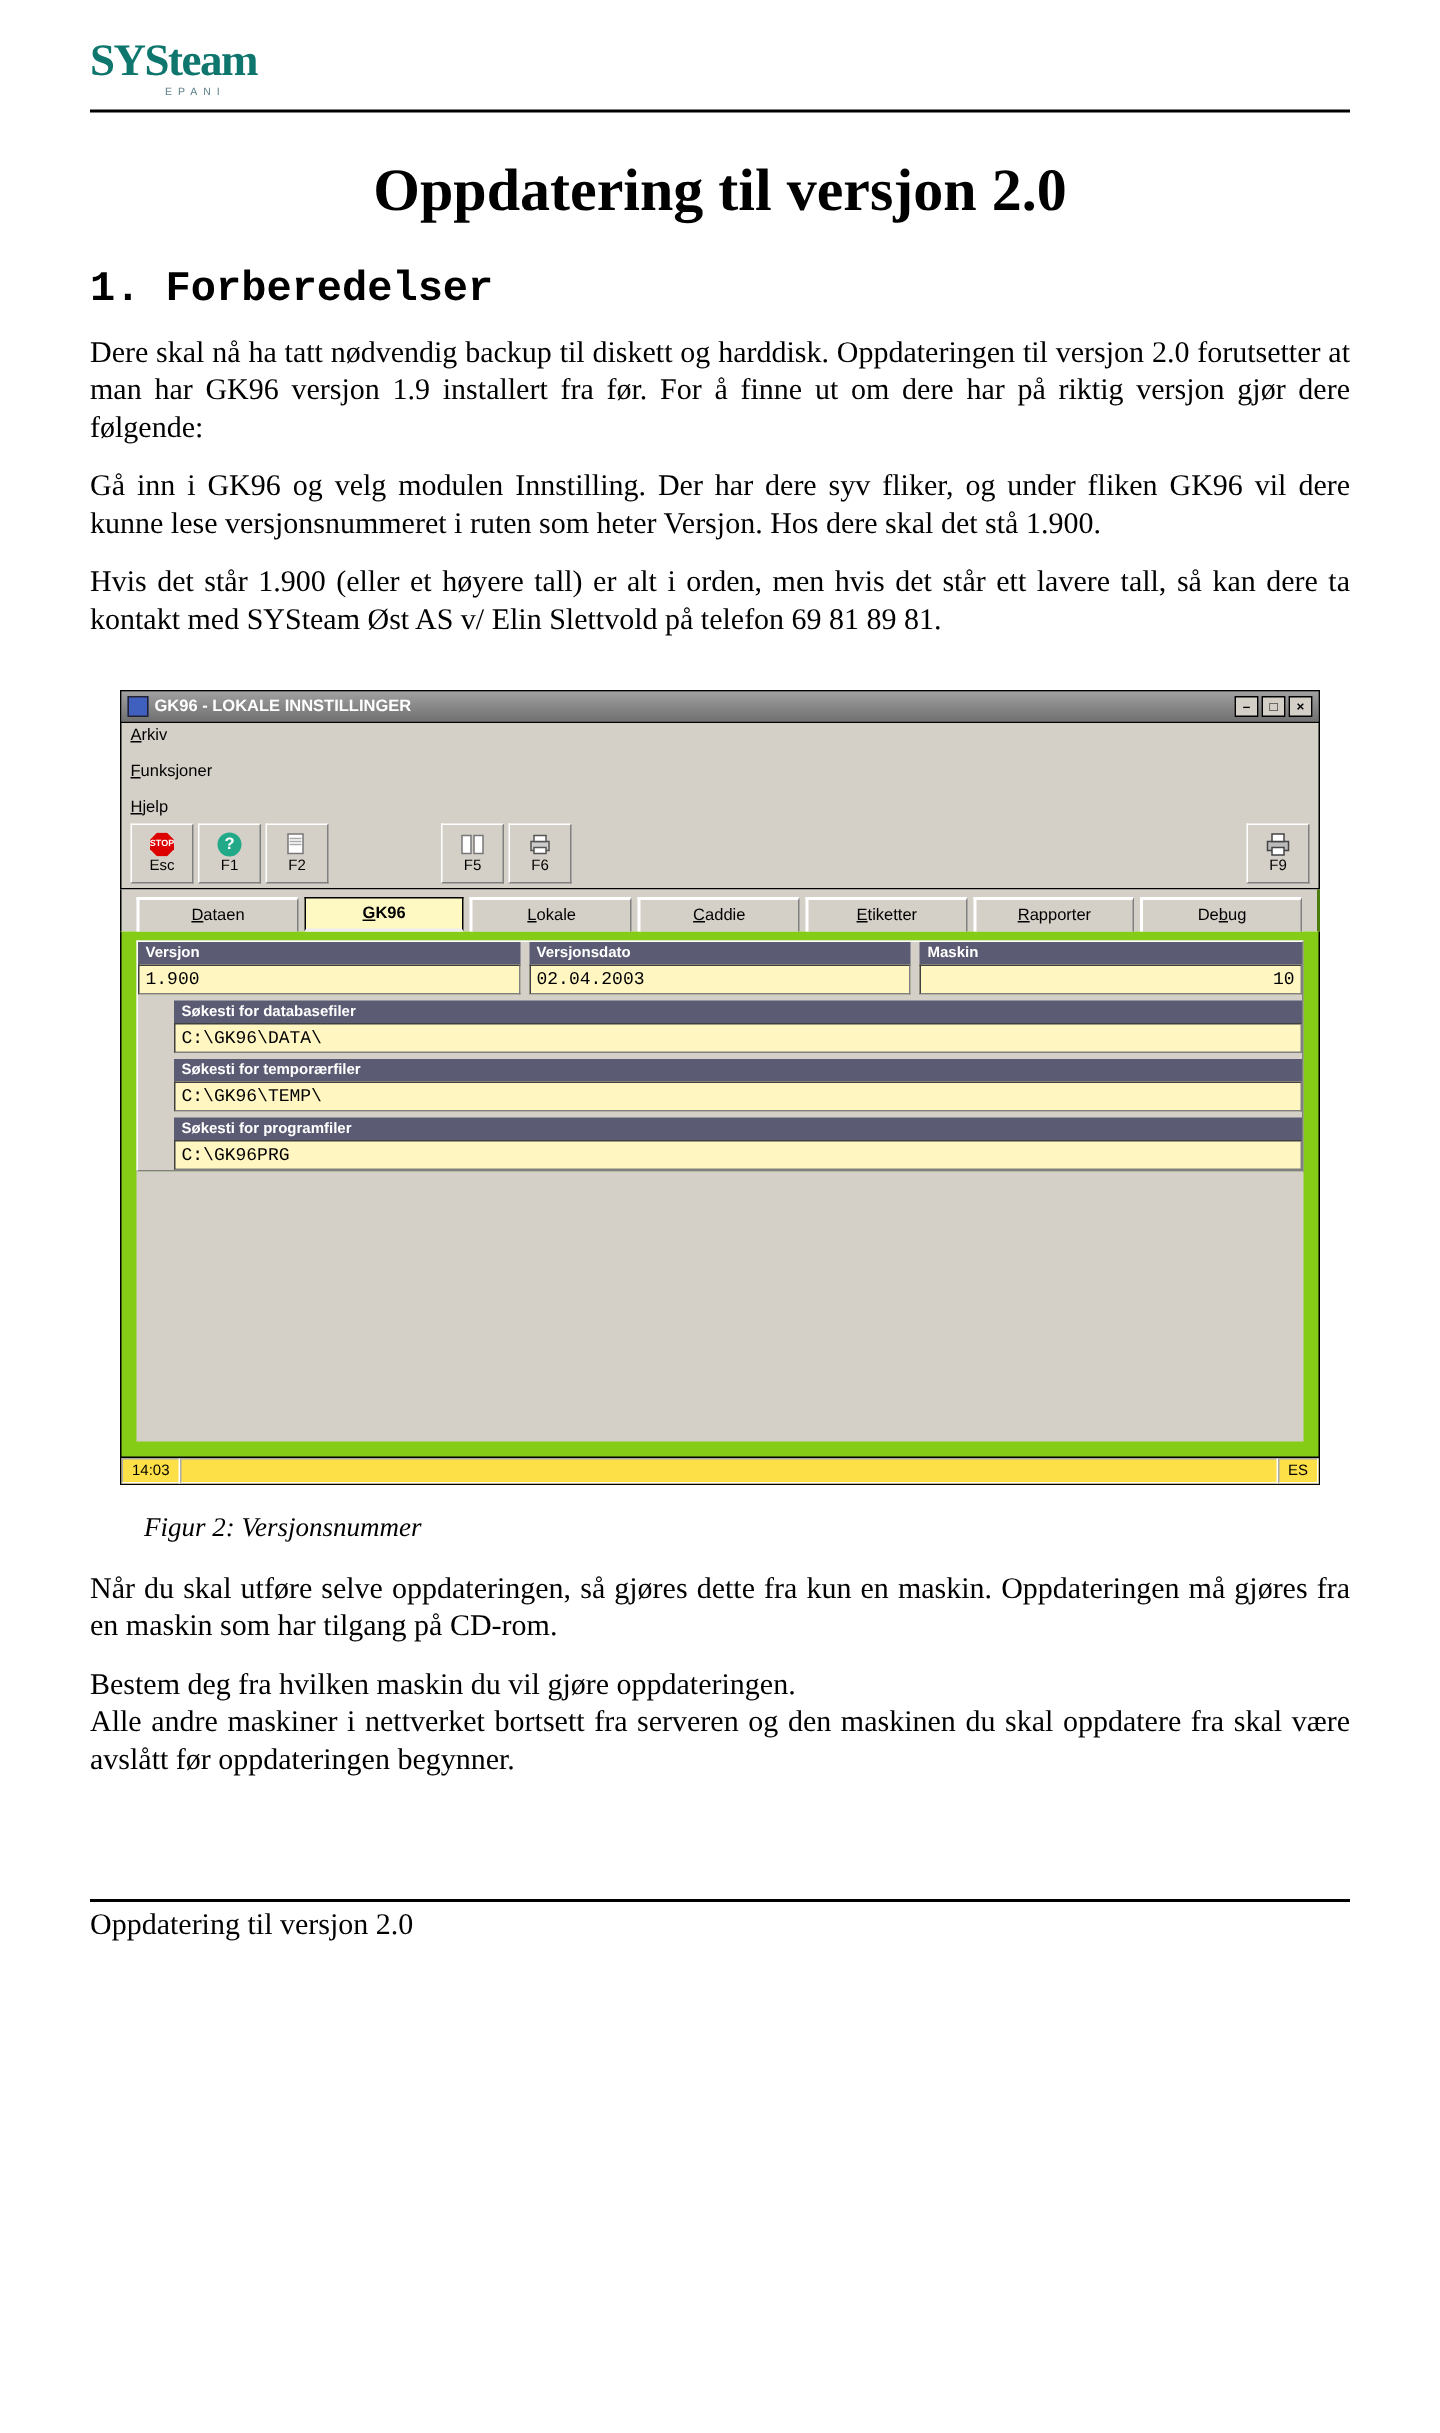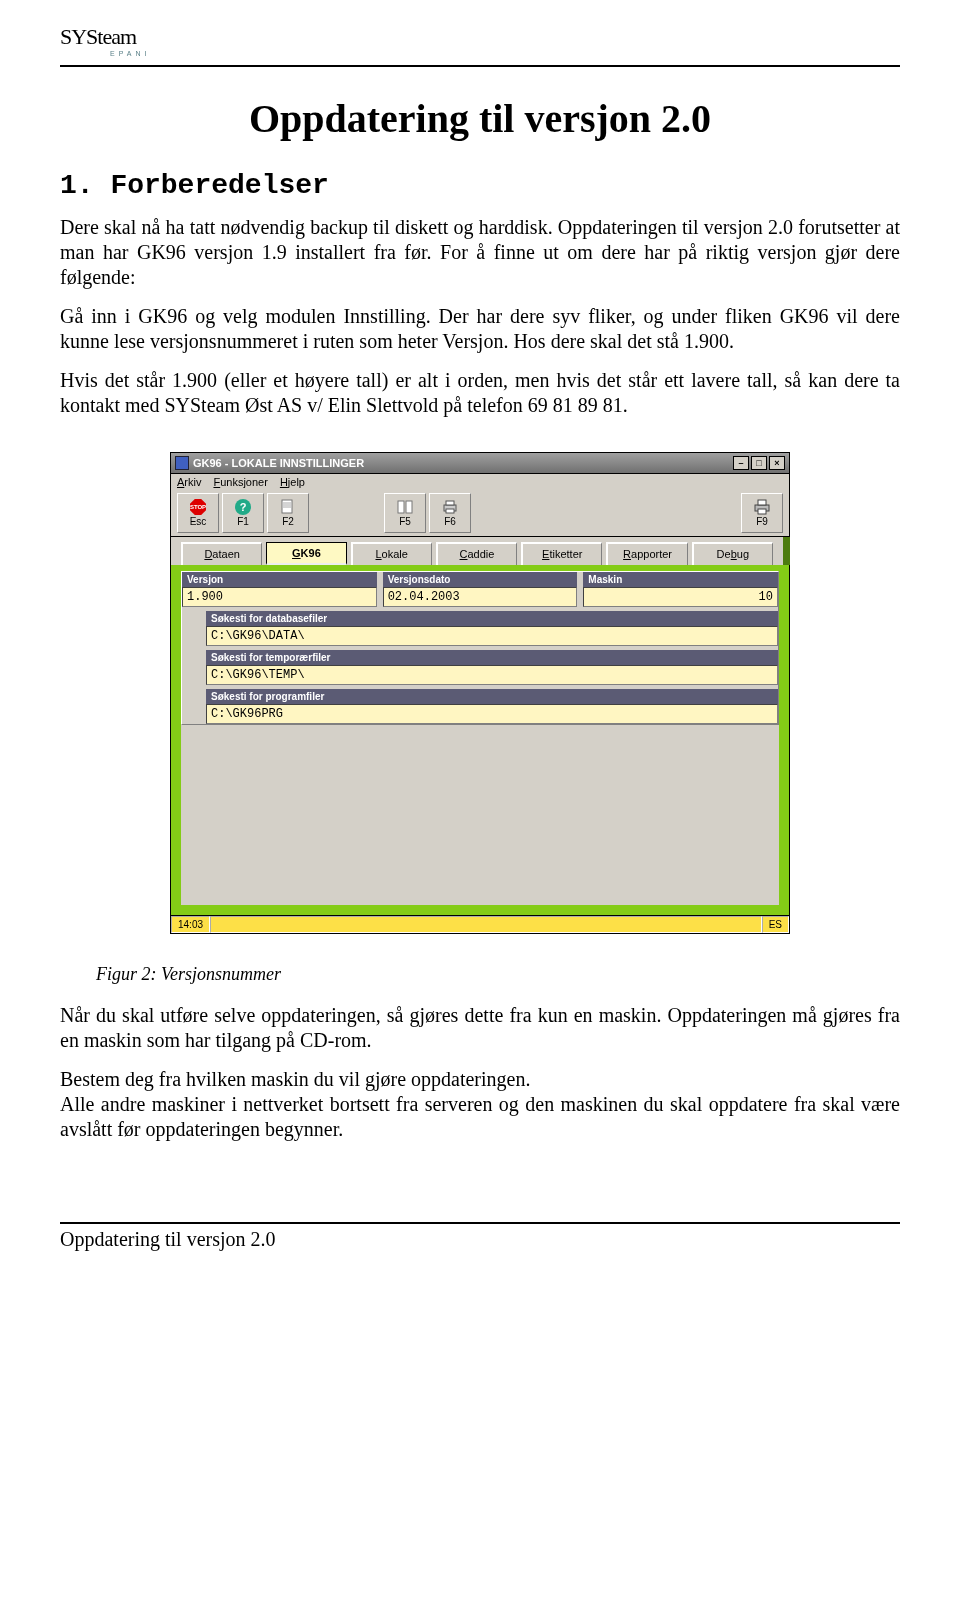--- a/index.html
+++ b/index.html
@@ -1,39 +1,39 @@
 <!DOCTYPE html>
 <html><head>
 <meta charset="utf-8">
 <style>
   * { box-sizing: border-box; margin: 0; padding: 0; }
   body { font-family: "Times New Roman", serif; background: #fff; color: #000; width: 960px; margin: 0 auto; padding: 0 60px 40px 60px; }
   .page-header { padding-top: 24px; }
   .logo { display: inline-flex; align-items: baseline; margin-bottom: 2px; }
-  .logo-text { font-family: Georgia, serif; font-size: 22px; font-weight: normal; color: #000000; letter-spacing: -1px; }
+  .logo-text { font-family: Georgia, serif; font-size: 30px; font-weight: bold; color: #0f766e; letter-spacing: -1px; }
   .logo-sub { font-family: Arial, sans-serif; font-size: 7px; color: #5a8088; letter-spacing: 4px; margin-left: 50px; margin-top: -2px; }
   .hr-top { border: none; border-top: 2px solid #000; margin: 8px 0 28px 0; }
   .title { font-size: 40px; font-weight: bold; text-align: center; margin: 24px 0 28px 0; }
   .h2 { font-size: 28px; font-weight: bold; margin: 10px 0 8px 0; font-family: Liberation Mono, monospace; }
   .para { font-size: 20px; line-height: 1.25; margin: 14px 0; text-align: justify; }
   .caption { font-size: 18px; font-style: italic; margin: 10px 0 18px 36px; }
   
-  .app { margin: 34px auto 30px auto; width: 620px; font-family: Tahoma, Arial, sans-serif; font-size: 11px; color: #000; }
+  .app { margin: 34px auto 18px auto; width: 800px; font-family: Tahoma, Arial, sans-serif; font-size: 11px; color: #000; }
   .titlebar { background: linear-gradient(#a0a0a0,#707070); color: #fff; padding: 3px 4px; display: flex; align-items: center; border: 1px solid #000; }
   .titlebar .ticon { width: 14px; height: 14px; background: #4060c0; margin-right: 4px; border: 1px solid #223; }
   .titlebar .ttext { font-weight: bold; font-size: 11px; flex: 1; }
   .twbtn { width: 16px; height: 14px; background: #d4d0c8; border: 1px solid #000; margin-left: 2px; display: flex; align-items: center; justify-content: center; font-size: 9px; font-weight: bold; color:#000; }
-  .menubar { background: #d4d0c8; padding: 2px 6px; border-left:1px solid #000; border-right:1px solid #000; display: flex; gap: 12px; }
+  .menubar { background: #d4d0c8; padding: 2px 6px; border-left:1px solid #000; border-right:1px solid #000; display: flex; gap: 12px; flex-direction: column; }
   .menubar span u { text-decoration: underline; }
   .toolbar { background: #d4d0c8; border: 1px solid #000; border-top: none; padding: 3px 6px; display: flex; align-items: center; gap: 3px; }
   .tbtn { width: 42px; height: 40px; background: #d4d0c8; border: 1px solid #fff; border-right-color:#808080; border-bottom-color:#808080; display:flex; flex-direction:column; align-items:center; justify-content:center; gap:1px; font-size:10px; }
   .tbtn .ic { width:20px; height:16px; display:flex; align-items:center; justify-content:center; }
   .tsep { width: 6px; }
   .tright { margin-left:auto; }
-  .tabs-row { background:#d4d0c8; border-left:1px solid #000; border-right:7px solid #4d7c0f; padding:5px 10px 0 10px; display:flex; gap:4px; }
+  .tabs-row { background:#d4d0c8; border-left:1px solid #000; border-right:2px solid #4d7c0f; padding:5px 10px 0 10px; display:flex; gap:4px; }
   .wtab { flex:1; background:#d4d0c8; border:1px solid #808080; border-bottom:none; border-top:2px solid #fff; border-left:2px solid #fff; text-align:center; padding:4px 2px; font-size:11px; position:relative; }
   .wtab.active { background:#fef9c3; font-weight:bold; border:1px solid #000; border-bottom:2px solid #eee; z-index:1; }
   .wtab u { text-decoration: underline; }
   .form-area { background:#84cc16; border:1px solid #000; border-top:none; padding:6px 10px 10px 10px; }
   .panel { background:#d4d0c8; border:1px solid #808080; border-top-color:#fff; border-left-color:#fff; padding:0; }
   .row3 { display:flex; gap:6px; }
   .fld { flex:1; }
   .lblbar { background:#5b5b74; color:#fff; font-size:10px; font-weight:bold; padding:2px 5px; }
   .inp { background:#fff6c2; border:1px solid #808080; border-top-color:#404040; border-left-color:#404040; padding:2px 4px; font-family:"Courier New",monospace; font-size:12px; }
   .inp.r { text-align:right; }

